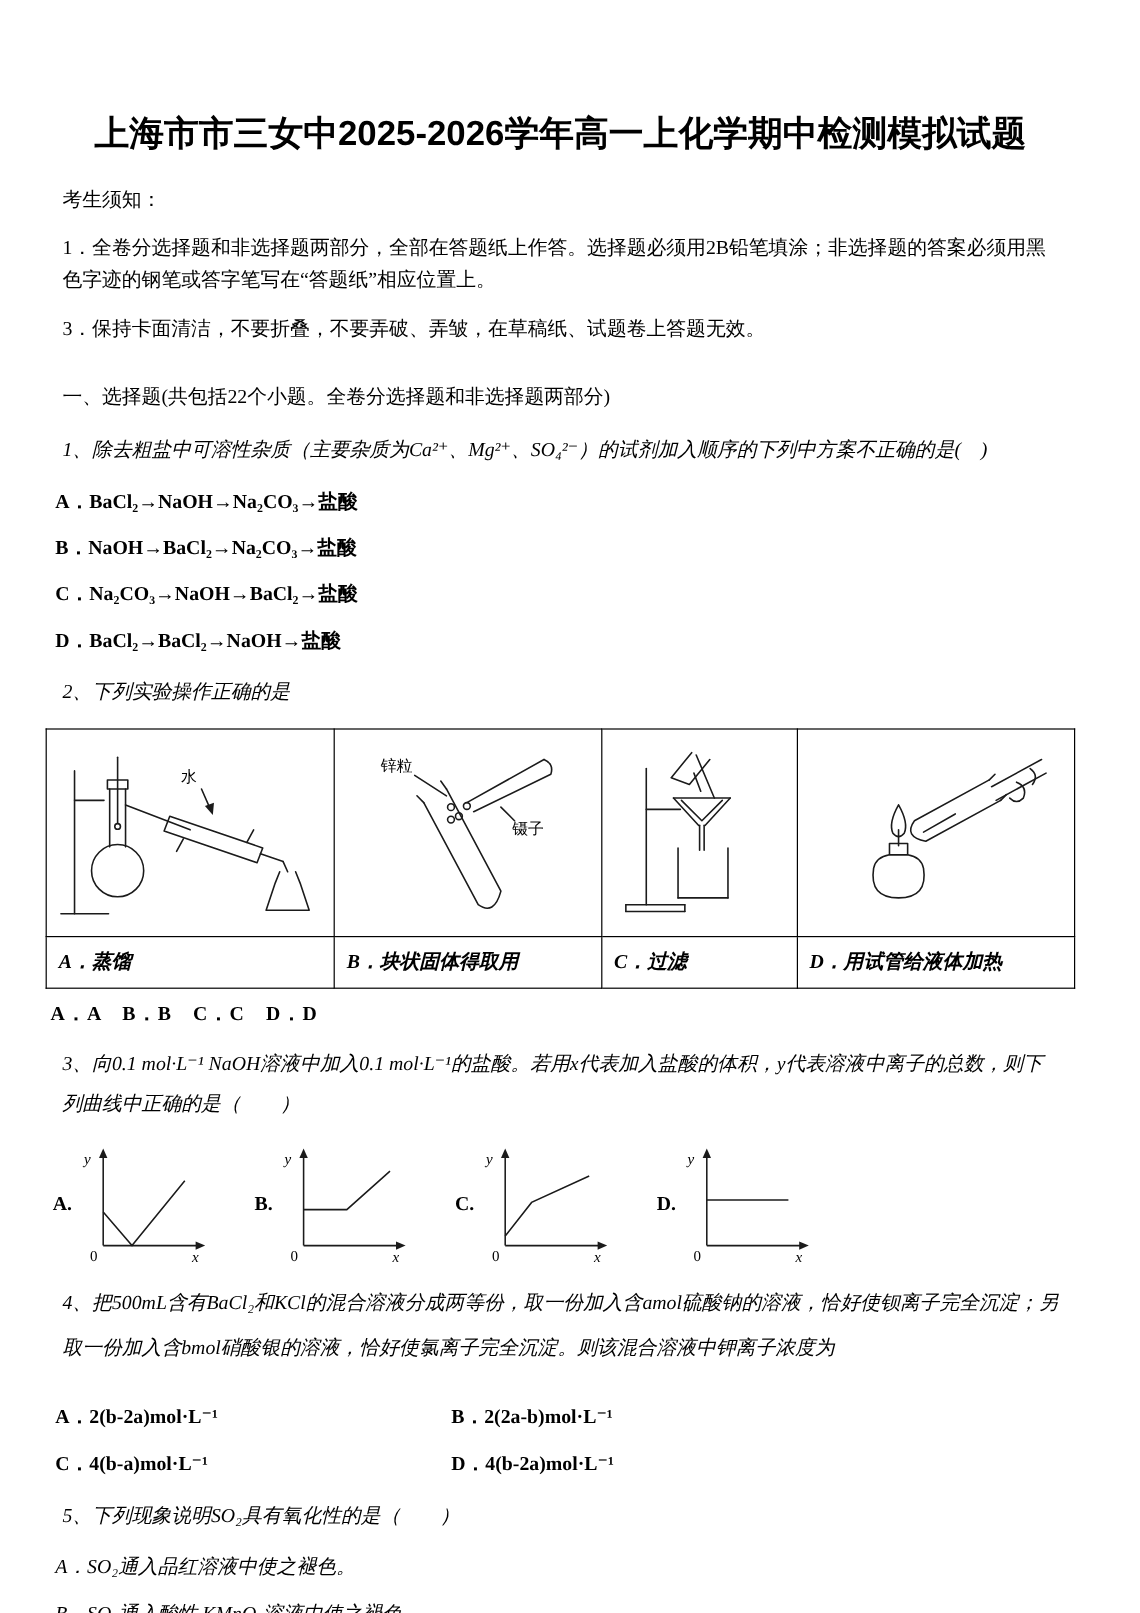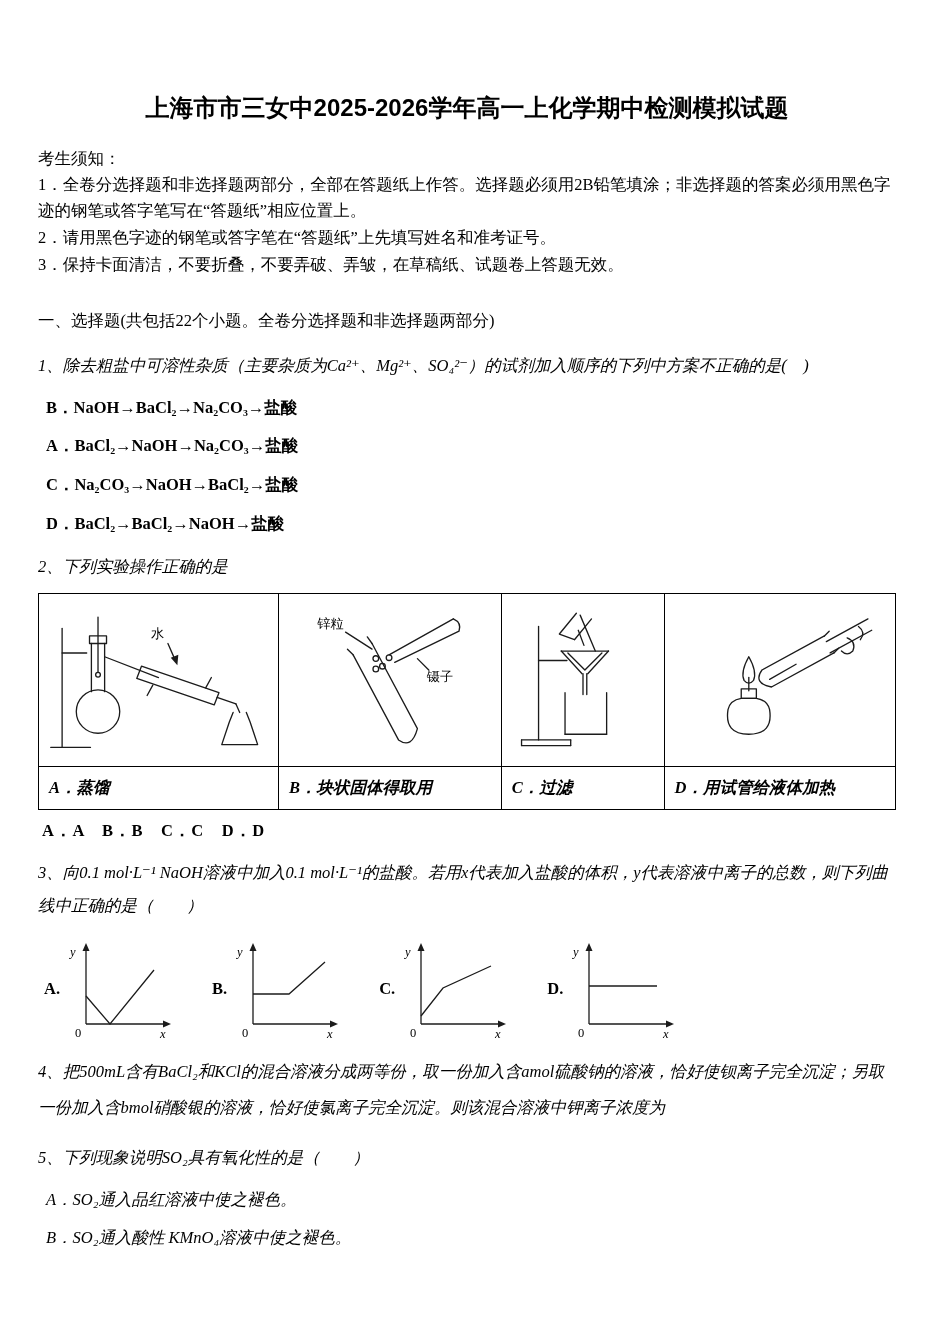--- a/index.html
+++ b/index.html
@@ -1,23 +1,23 @@
 <!DOCTYPE html>
 <html><head>
 <meta charset="utf-8">
 <style>
   html,body{margin:0;padding:0;}
   body{
     width:950px;min-height:1344px;background:#ffffff;color:#000;
     font-family:"Liberation Serif","DejaVu Serif",serif;font-size:16.5px;
   }
   .page{padding:92px 54px 40px 38px;}
-  p{margin:0;}
+  p{margin:14px;}
   .title{
-    text-align:center;font-weight:700;font-size:24px;margin:0 0 22px 0;
+    text-align:center;font-weight:700;font-size:29px;margin:0 0 22px 0;
     font-family:"Liberation Sans","DejaVu Sans",sans-serif;
   }
   .notice-head{line-height:1.55;}
   .notice{line-height:1.62;}
   .section-head{margin-top:30px;line-height:1.6;}
   .stem{margin-top:14px;line-height:2.0;font-style:italic;}
   .opt{font-weight:700;margin:13px 0 0 8px;line-height:1.55;}
   .opt-plain{margin:13px 0 0 8px;line-height:1.55;font-style:italic;}
   .answer-line{font-weight:700;margin:10px 0 0 4px;letter-spacing:1px;}
 
@@ -45,28 +45,27 @@
 </style>
 </head>
 <body>
 
 <div class="page">
 
   <h1 class="title">上海市市三女中2025-2026学年高一上化学期中检测模拟试题</h1>
 
   <p class="notice-head">考生须知：</p>
   <p class="notice">1．全卷分选择题和非选择题两部分，全部在答题纸上作答。选择题必须用2B铅笔填涂；非选择题的答案必须用黑色字迹的钢笔或答字笔写在“答题纸”相应位置上。</p>
-  <p class="notice">2．请用黑色字迹的钢笔或答字笔在“答题纸”上先填写姓名和准考证号。</p>
   <p class="notice">3．保持卡面清洁，不要折叠，不要弄破、弄皱，在草稿纸、试题卷上答题无效。</p>
 
   <p class="section-head">一、选择题(共包括22个小题。全卷分选择题和非选择题两部分)</p>
 
   <p class="stem">1、除去粗盐中可溶性杂质（主要杂质为Ca²⁺、Mg²⁺、SO₄²⁻）的试剂加入顺序的下列中方案不正确的是(　)</p>
+  <p class="opt">A．BaCl₂→NaOH→Na₂CO₃→盐酸</p>
   <p class="opt">B．NaOH→BaCl₂→Na₂CO₃→盐酸</p>
-  <p class="opt">A．BaCl₂→NaOH→Na₂CO₃→盐酸</p>
   <p class="opt">C．Na₂CO₃→NaOH→BaCl₂→盐酸</p>
   <p class="opt">D．BaCl₂→BaCl₂→NaOH→盐酸</p>
 
   <p class="stem">2、下列实验操作正确的是</p>
 
   <table class="op-table">
     <colgroup>
       <col style="width:28%">
         <col style="width:26%">
         <col style="width:19%">
@@ -220,18 +219,24 @@
         <polygon points="20,5 16.5,13 23.5,13"></polygon>
         <line x1="20" y1="86" x2="100" y2="86"></line>
         <polygon points="105,86 97,82.5 97,89.5"></polygon>
         <polyline points="20,48 88,48"></polyline>
       </svg>
     </div>
 
   </div>
 
   <p class="stem" style="line-height:2.2;">4、把500mL含有BaCl₂和KCl的混合溶液分成两等份，取一份加入含amol硫酸钠的溶液，恰好使钡离子完全沉淀；另取一份加入含bmol硝酸银的溶液，恰好使氯离子完全沉淀。则该混合溶液中钾离子浓度为</p>
+  <div class="q4-opts">
+    <p class="opt">A．2(b-2a)mol·L⁻¹</p>
+    <p class="opt">B．2(2a-b)mol·L⁻¹</p>
+    <p class="opt">C．4(b-a)mol·L⁻¹</p>
+    <p class="opt">D．4(b-2a)mol·L⁻¹</p>
+  </div>
 
   <p class="stem">5、下列现象说明SO₂具有氧化性的是（　　）</p>
   <p class="opt-plain">A．SO₂通入品红溶液中使之褪色。</p>
   <p class="opt-plain">B．SO₂通入酸性 KMnO₄溶液中使之褪色。</p>
 
 </div>
 
 </body></html>

